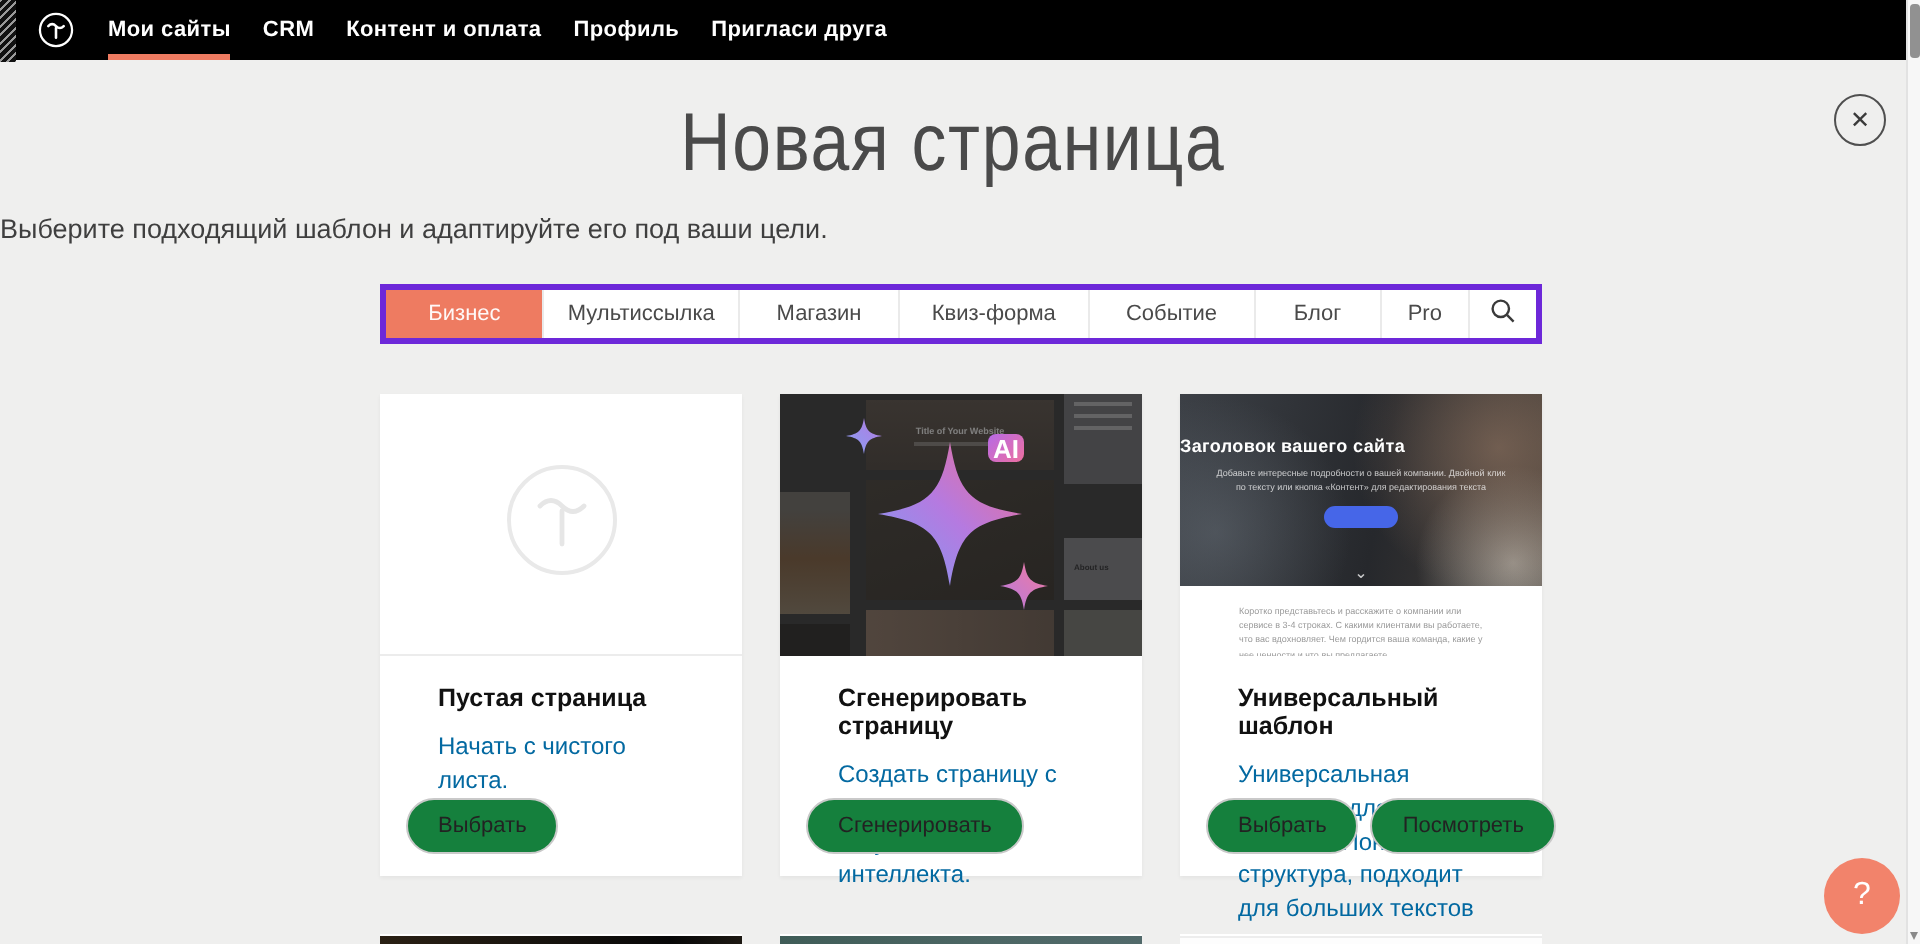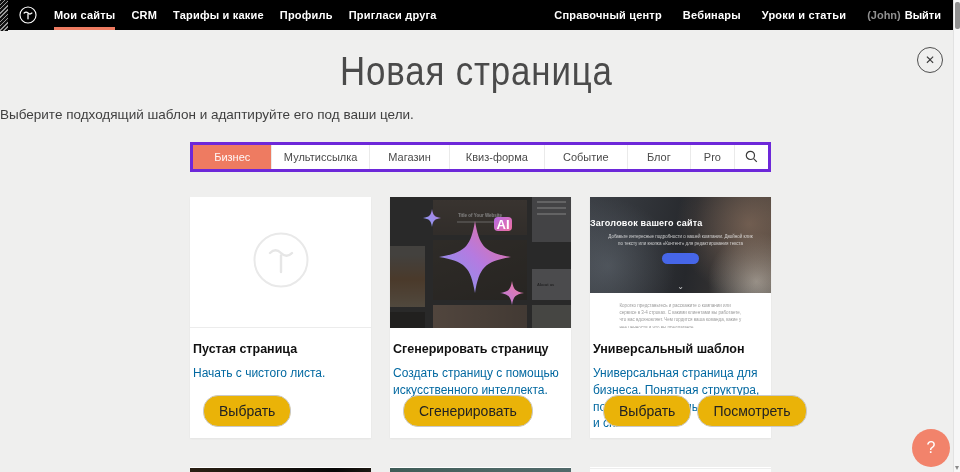--- a/index.html
+++ b/index.html
@@ -78,27 +78,27 @@
   }
   .tab:first-child { border-left:none; }
   .tab.active { background:#ee7b61; color:rgba(255,255,255,.95); border-left-color:#ee7b61; }
 
   
   .card {
     position:absolute; top:197px; width:181px; height:241px; background:#fff;
     box-shadow:0 1px 2px rgba(0,0,0,.05);
   }
   .card1 { left:190px; } .card2 { left:390px; } .card3 { left:590px; }
-  .card-body { position:absolute; left:0; right:0; top:131px; bottom:0; padding:14px 3px; }
+  .card-body { position:absolute; left:0; right:0; top:131px; bottom:0; padding:14px 29px; }
   .card-title { font-size:12.5px; font-weight:700; color:#111; margin-bottom:9px; }
   .card-desc  { font-size:12px; color:#0369a1; line-height:1.4; }
   .card-actions { position:absolute; left:13px; bottom:11px; display:flex; gap:6px; }
   .pill {
-    border:1px solid #c9c9c9; border-radius:15px; background:#eab308;
-    padding:7px 15px; font-size:14px; color:#222;
+    border:1px solid #c9c9c9; border-radius:15px; background:#15803d;
+    padding:7px 15px; font-size:11px; color:#222;
     font-family:"Liberation Sans", sans-serif; cursor:pointer; white-space:nowrap;
   }
 
   
   .preview { position:absolute; left:0; top:0; width:181px; height:131px; overflow:hidden; }
   .preview-blank { background:#fff; border-bottom:1px solid #ececec;
     display:flex; align-items:center; justify-content:center; }
 
   
   .preview-ai { background:#3b3b3b; }
@@ -173,30 +173,23 @@
 <div class="navbar">
   <span class="nav-logo">
     <svg width="18" height="18" viewBox="0 0 56 56">
       <circle cx="28" cy="28" r="25" fill="none" stroke="#fff" stroke-width="3.5"></circle>
       <path d="M16 22 q6 -6 12 0 q6 6 12 0" fill="none" stroke="#fff" stroke-width="4" stroke-linecap="round"></path>
       <path d="M28 25 v15" stroke="#fff" stroke-width="4" stroke-linecap="round"></path>
     </svg>
   </span>
   <span class="nav-item active">Мои сайты</span>
   <span class="nav-item">CRM</span>
-  <span class="nav-item">Тарифы и какие</span>
+  <span class="nav-item">Контент и оплата</span>
   <span class="nav-item">Профиль</span>
   <span class="nav-item">Пригласи друга</span>
-  <span class="nav-right">
-    <span class="nav-item">Справочный центр</span>
-    <span class="nav-item">Вебинары</span>
-    <span class="nav-item">Уроки и статьи</span>
-    <span class="nav-user">(John)</span>
-    <span class="nav-logout">Выйти</span>
-  </span>
 </div>
 
 <div class="scrollbar">
   <div class="scroll-thumb"></div>
   <div class="scroll-arrow"></div>
 </div>
 
 <button class="close-btn">
   <span>✕</span>
 </button>

